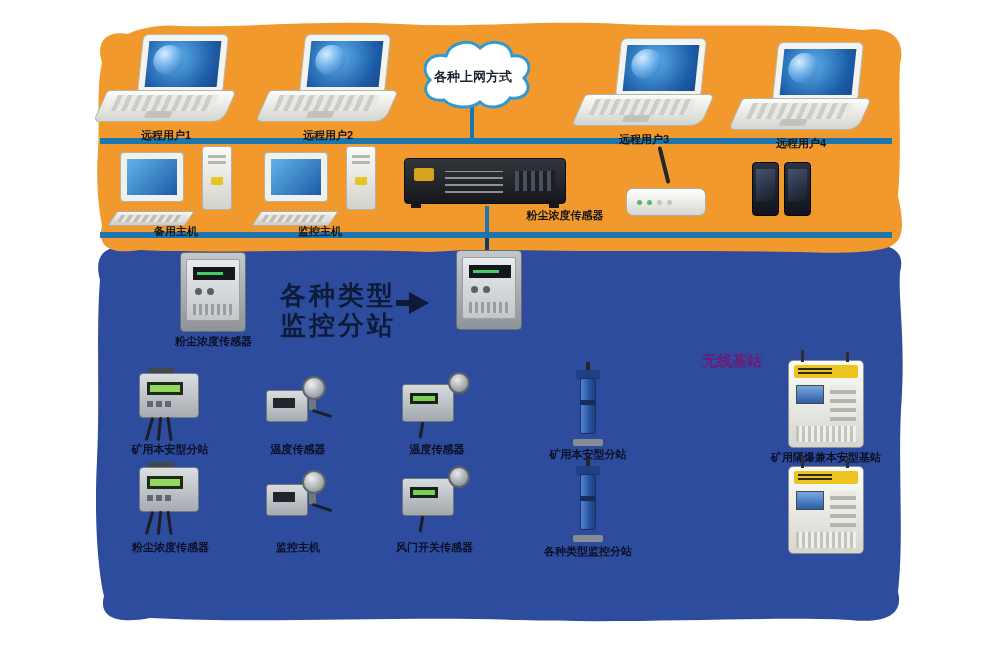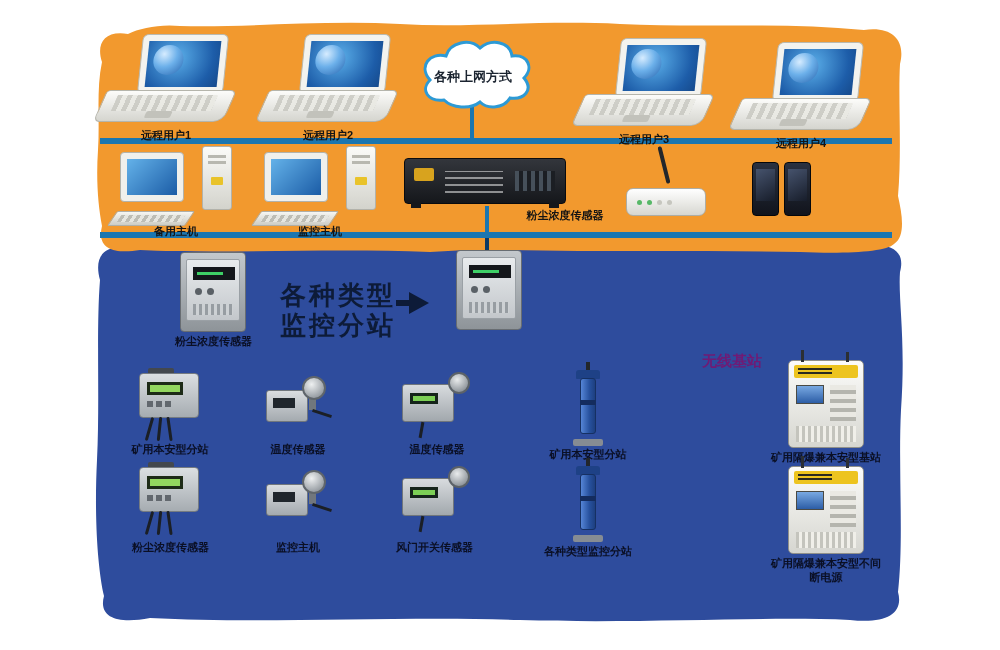--- a/index.html
+++ b/index.html
@@ -357,15 +357,14 @@
   <div class="wdev abs" style="left:788px;top:466px">
     <div class="a1"></div>
     <div class="a2"></div>
     <div class="ystrip">
         <i></i>
       </div>
     <div class="wscr"></div>
     <div class="pad"></div>
     <div class="grill"></div>
   </div>
-  <div class="label on-blue" style="left:766px;top:556px;width:120px">矿用隔爆兼本安型不间断电源</div>
 
 </div>
 
 </body></html>

